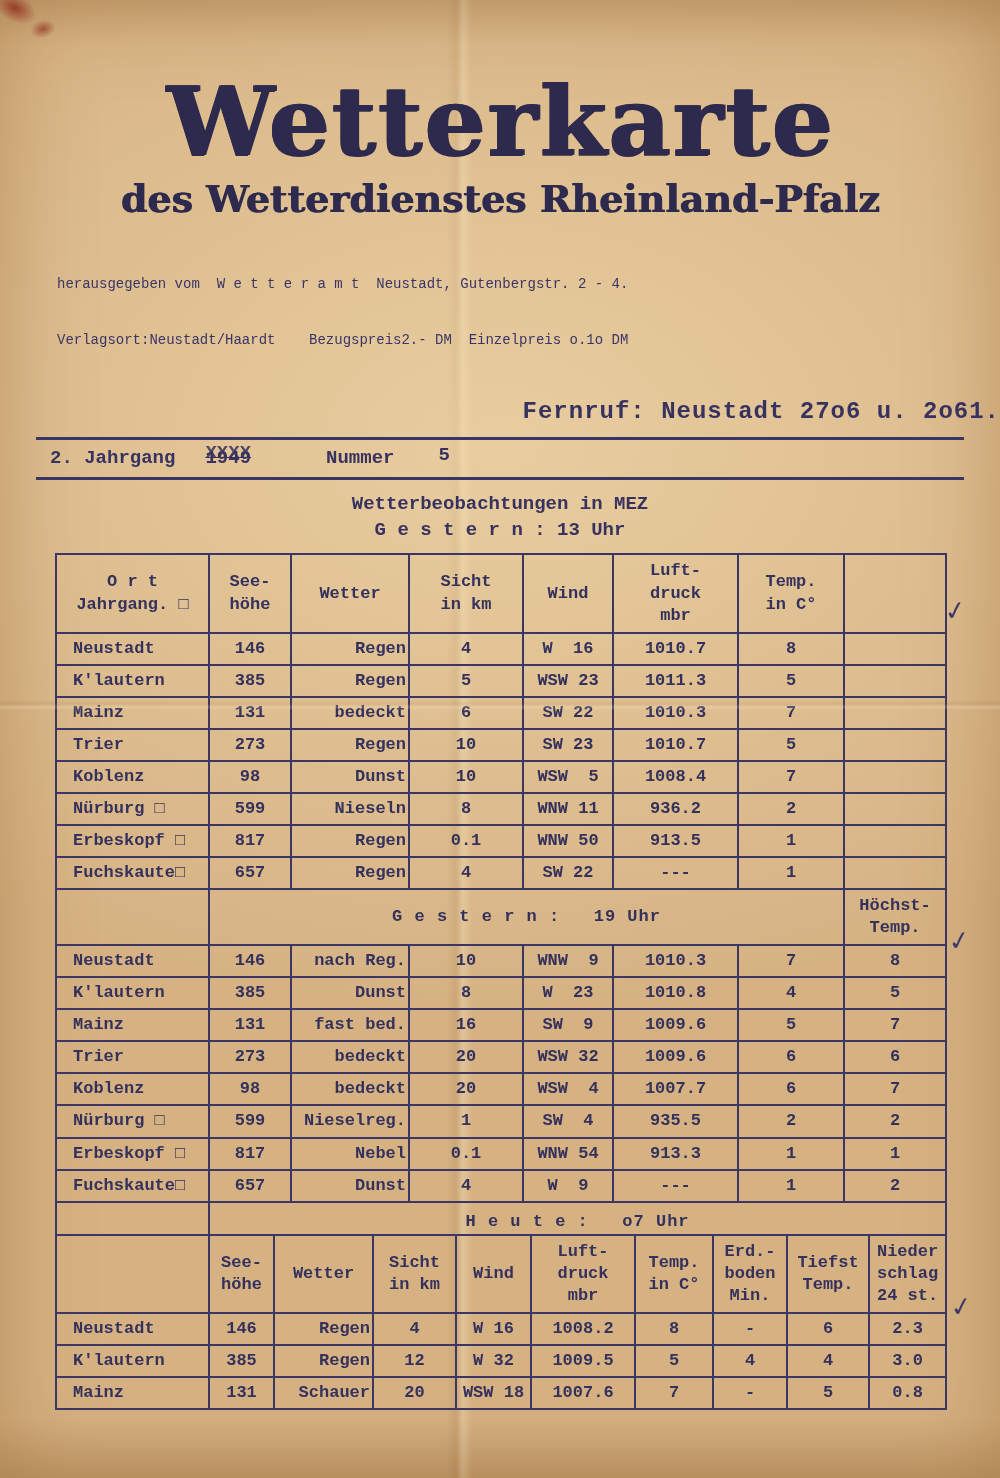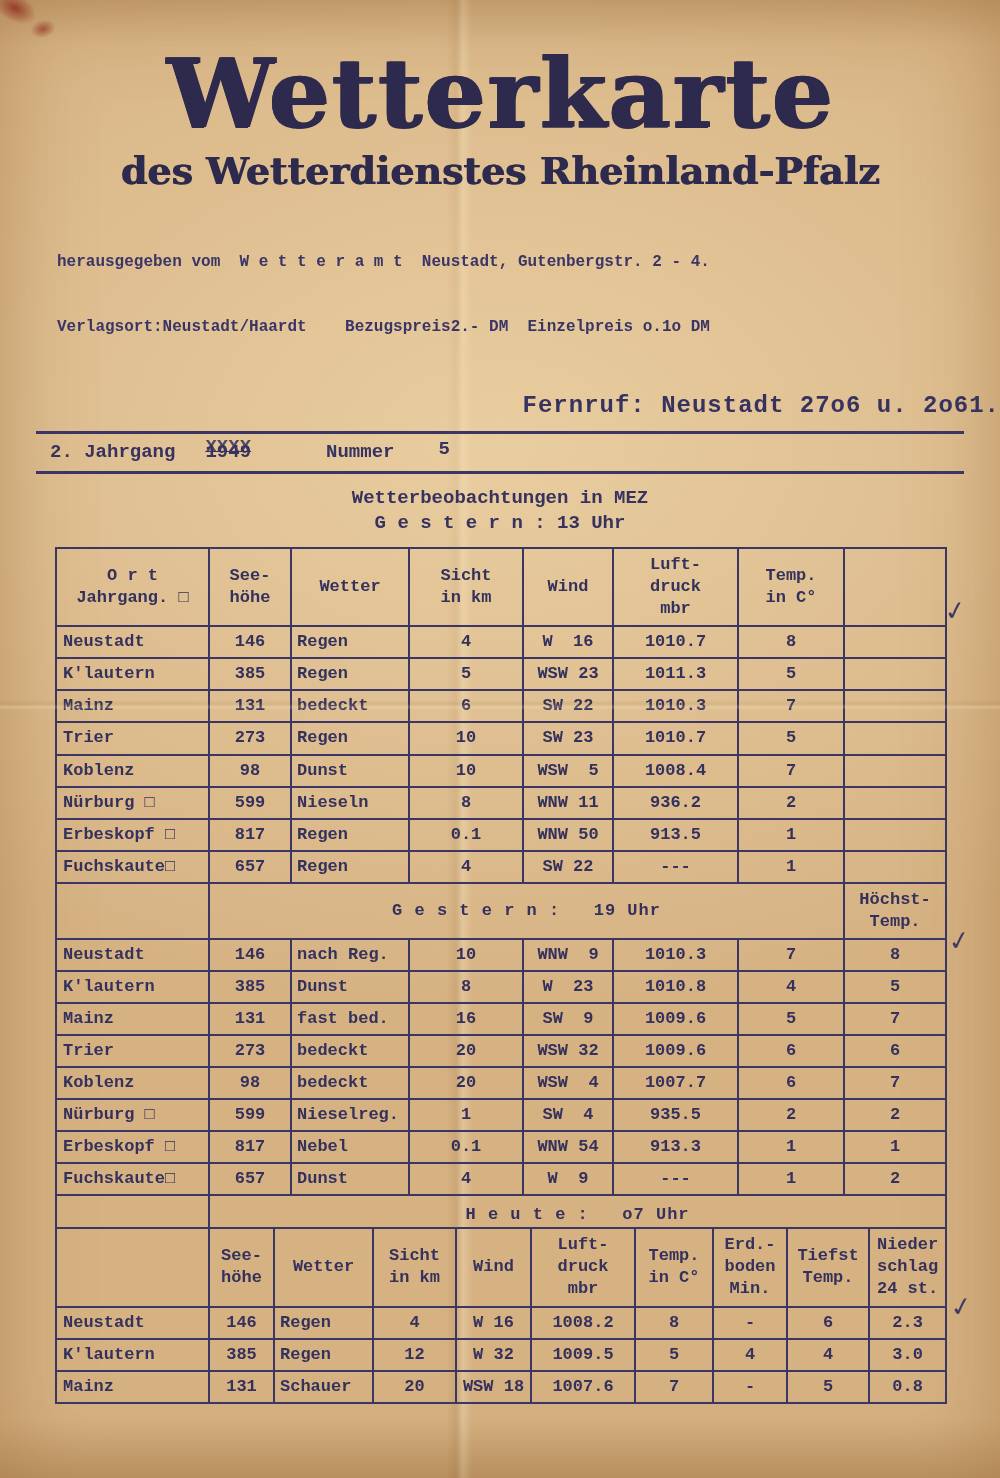--- a/index.html
+++ b/index.html
@@ -15,31 +15,31 @@
     font-family:"Liberation Mono","DejaVu Sans Mono",monospace;
   }
   .fold-h { position:absolute; left:0; top:700px; width:100%; height:10px;
     background:linear-gradient(180deg, rgba(120,76,28,0) 0%, rgba(120,76,28,0.10) 40%, rgba(252,240,206,0.22) 70%, rgba(120,76,28,0) 100%); }
   .stain { position:absolute; border-radius:50%; }
   .stain.s1 { left:-8px; top:-6px; width:46px; height:28px; transform:rotate(28deg);
     background:radial-gradient(ellipse, rgba(142,38,26,0.78), rgba(142,38,26,0) 70%); }
   .stain.s2 { left:30px; top:20px; width:26px; height:18px; transform:rotate(-15deg);
     background:radial-gradient(ellipse, rgba(142,38,26,0.65), rgba(142,38,26,0) 70%); }
 
-  .masthead { text-align:center; padding-top:46px; }
+  .masthead { text-align:center; padding-top:74px; }
   .title {
     margin:0; font-family:"DejaVu Serif","Liberation Serif",serif; font-weight:bold;
     font-size:96px; line-height:1.0; color:#2d2a4d; letter-spacing:2px;
     text-shadow:2px 0 0 #2d2a4d, 0 1px 0 #2d2a4d;
   }
   .subtitle {
     margin:6px 0 16px 0; font-family:"DejaVu Serif","Liberation Serif",serif; font-weight:bold;
     font-size:38px; color:#2d2a4d; text-shadow:1px 0 0 #2d2a4d;
   }
-  .pub-block { margin-left:57px; text-align:left; font-size:16px; font-weight:bold;
+  .pub-block { margin-left:57px; text-align:left; font-size:14px; font-weight:normal;
     line-height:1.35; white-space:pre; color:#3a3566; }
   .pub-line { margin:0; }
   .phone-line { text-align:right; margin:10px 0 12px 0; font-size:24px; font-weight:bold; letter-spacing:1px; }
 
   .rule { height:3px; background:#3a3566; margin:0 36px; }
   .issue-row { display:flex; align-items:baseline; margin:7px 46px 8px 50px;
     font-size:19px; font-weight:bold;gap:18px; }
   .issue-row .vol { margin-right:12px; }
   .yearwrap { position:relative; display:inline-block; margin-right:46px; }
   .year { text-decoration:line-through; }
@@ -52,22 +52,22 @@
 
   table.wtab { border-collapse:collapse; table-layout:fixed; width:890px; margin-left:55px; }
   .tabB, .tabC { margin-top:-2px; }
   .wtab th, .wtab td {
     border:2px solid #3b3663; color:#35315d; font-weight:bold; font-size:17px;
     padding:5px 2px; text-align:center; vertical-align:middle; line-height:1.18;
     overflow:hidden;
   }
   .wtab th { white-space:pre-line; line-height:1.3; }
   .wtab td { white-space:pre; }
-  .wtab tbody td:nth-child(1) { text-align:left; padding-left:6px; }
-  .wtab tbody td:nth-child(3) { text-align:left; padding-left:5px; }
+  .wtab tbody td:nth-child(1) { text-align:left; padding-left:16px; }
+  .wtab tbody td:nth-child(3) { text-align:right; padding-left:5px; }
   .banner { font-size:19px; letter-spacing:1px; padding-top:18px; padding-bottom:18px; }
   .tabC .banner { padding-top:9px; padding-bottom:2px; }
 
   .check { position:absolute; font-size:30px; font-weight:bold; color:#403a68; transform:rotate(-10deg); }
   .ck0 { left:946px; top:592px; }
   .ck1 { left:950px; top:922px; }
   .ck2 { left:952px; top:1288px; }
 </style>
 </head>
 <body>

